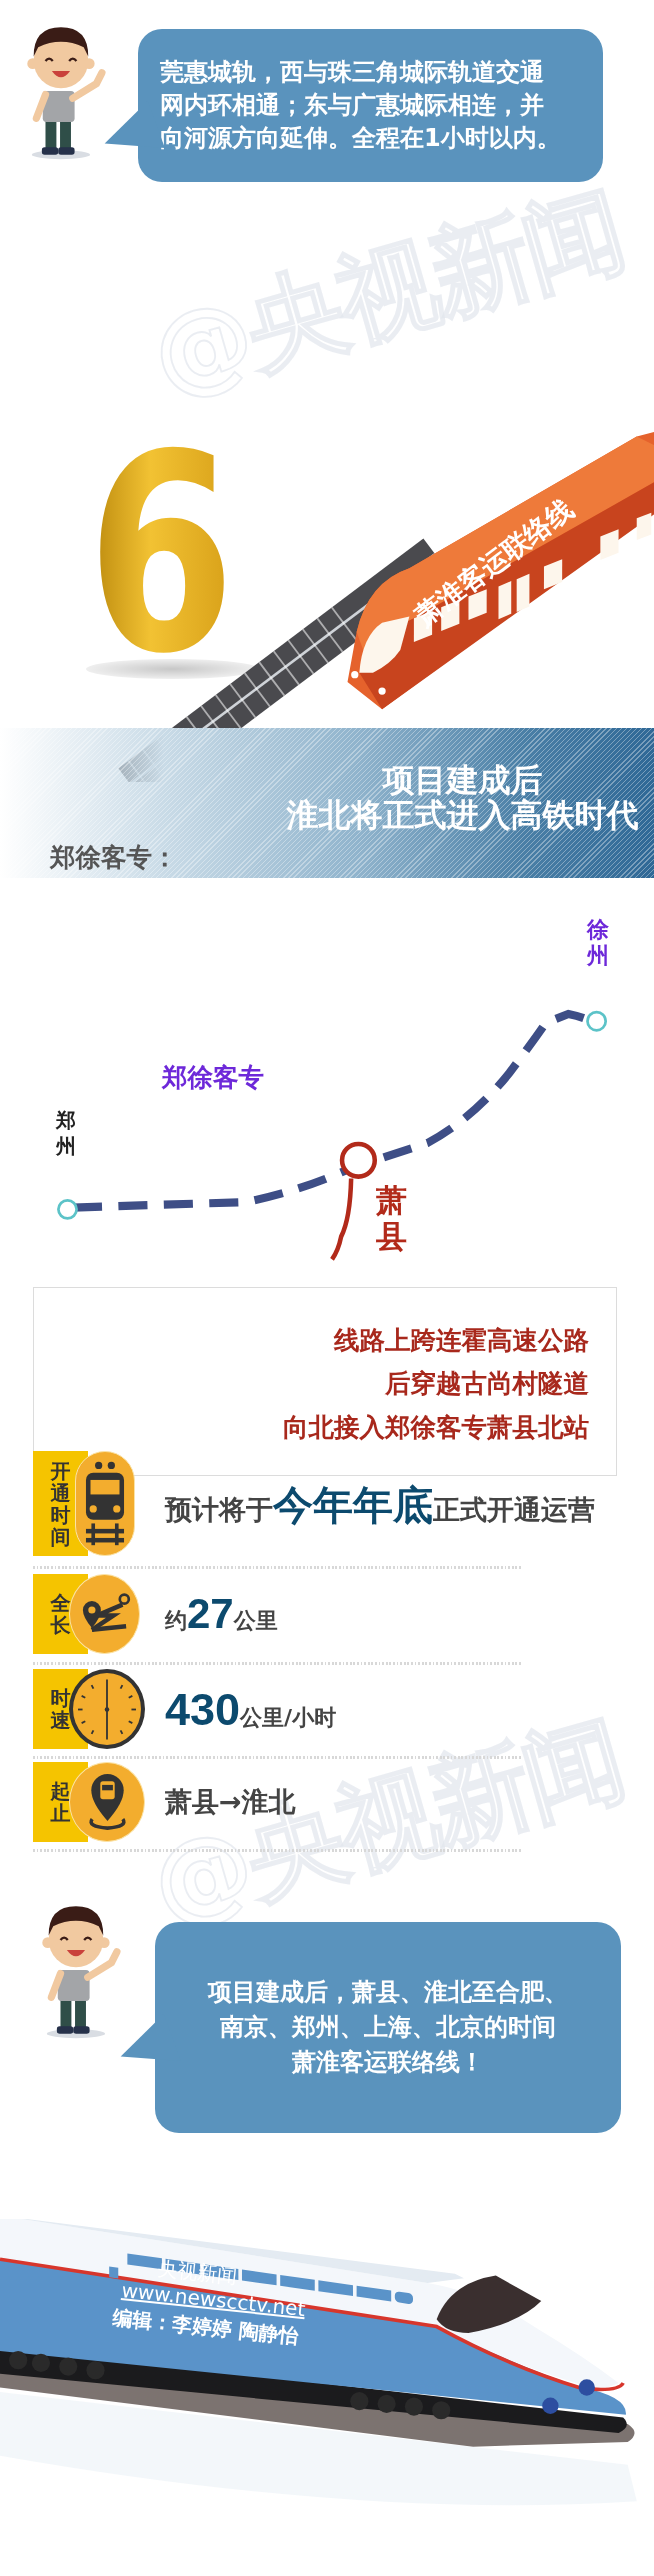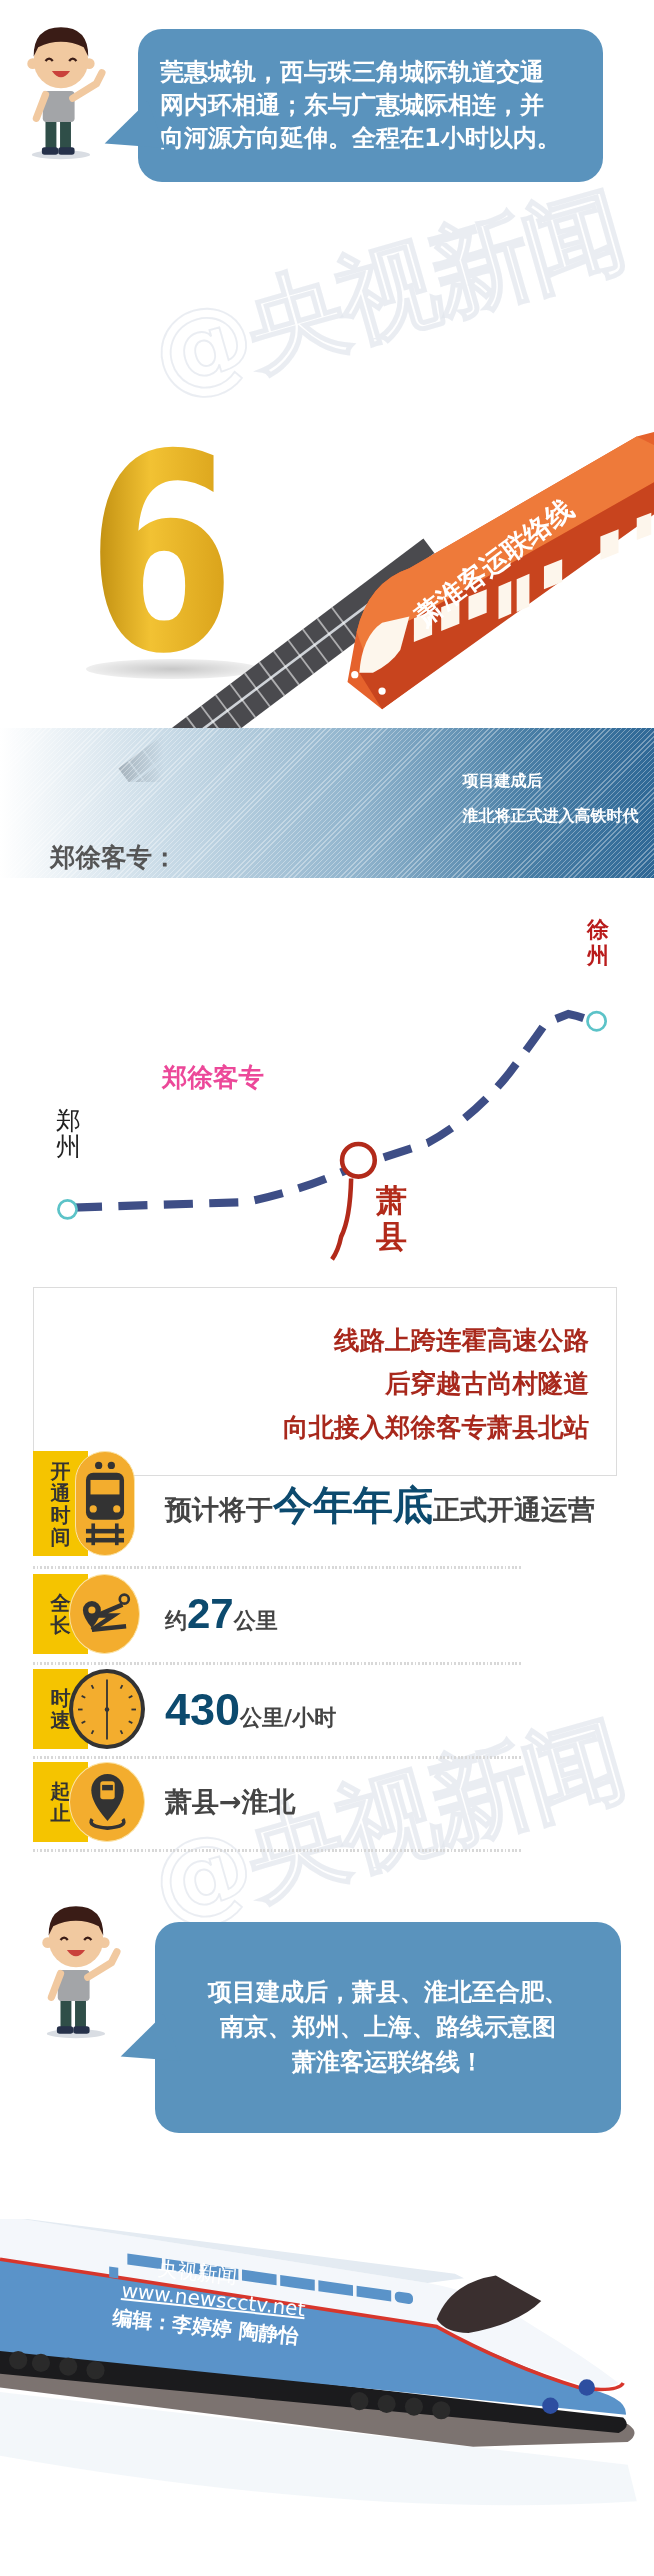--- a/index.html
+++ b/index.html
@@ -26,22 +26,22 @@
           -webkit-background-clip: text; background-clip: text; -webkit-text-fill-color: transparent;
           transform: scaleX(0.78); transform-origin: left top; }
   .shadow6 { position: absolute; left: 86px; top: 659px; width: 173px; height: 20px; border-radius: 50%;
              background: radial-gradient(ellipse at center, rgba(0,0,0,0.22), rgba(0,0,0,0)); }
 
   
   .banner { position: absolute; left: 0; top: 728px; width: 655px; height: 150px;
             background: linear-gradient(90deg, rgba(255,255,255,0) 0%, #c9dbe7 25%, #8fb3cc 55%, #4a7fa6 80%, #2f6896 100%); }
   .banner::before { content: ""; position: absolute; inset: 0;
             background: repeating-linear-gradient(135deg, rgba(255,255,255,0.35) 0 0.9px, rgba(255,255,255,0) 0.9px 3.6px); }
-  .banner-text { position: absolute; right: 16.4px; top: 35px; text-align: left; color: #fff; font-weight: bold;
-                 font-size: 16px; line-height: 35px; }
+  .banner-text { position: absolute; right: 16.4px; top: 35px; text-align: center; color: #fff; font-weight: bold;
+                 font-size: 32px; line-height: 35px; }
   .route-title { position: absolute; left: 50px; top: 840px; font-size: 25.5px; font-weight: bold; color: #555; }
 
   
   .note-box { position: absolute; left: 33px; top: 1287px; width: 584px; height: 189px; border: 1.8px solid #dcdcdc;
               background: #fff; }
   .note-box p { position: absolute; right: 27px; text-align: right; color: #a8281c; font-weight: bold;
                 font-size: 25.5px; white-space: nowrap; }
 
   
   .stat-row { position: absolute; left: 33px; width: 491px; }
@@ -152,33 +152,33 @@
   <path d="M80 368 L270 362 Q330 350 385 325 L470 297 Q520 270 560 220 Q590 180 600 165 L625 155 Q640 158 650 163" fill="none" stroke="#3e4e86" stroke-width="9" stroke-dasharray="32 18"></path>
   <path d="M386 336 Q385 380 375 400 Q372 415 365 425" fill="none" stroke="#b22a1a" stroke-width="5"></path>
   <circle cx="74" cy="370" r="10" fill="#fff" stroke="#5cc3c8" stroke-width="3"></circle>
   <circle cx="656" cy="163" r="10" fill="#fff" stroke="#5cc3c8" stroke-width="3"></circle>
   <circle cx="394" cy="316" r="18" fill="#fff" stroke="#b22a1a" stroke-width="5"></circle>
   <circle cx="354" cy="488" r="0" fill="none"></circle>
 </svg>
 <svg class="abs" style="left:300px; top:1290px;" width="45" height="55" viewBox="0 0 50 60">
   <ellipse cx="24" cy="30" rx="18" ry="22" fill="#fff" stroke="#b22a1a" stroke-width="5"></ellipse>
 </svg>
-<div class="abs" style="left:56px; top:1108px; width:22px; font-size:25px; font-weight:normal; color:#222; line-height:25.5px;">
+<div class="abs" style="left:56px; top:1108px; width:22px; font-size:20px; font-weight:bold; color:#222; line-height:25.5px;">
   <span>郑州</span>
 </div>
-<div class="abs" style="left:587px; top:917px; width:22px; font-size:22px; font-weight:bold; color:#b91c1c; line-height:25.5px;">
+<div class="abs" style="left:587px; top:917px; width:22px; font-size:22px; font-weight:bold; color:#6d28d9; line-height:25.5px;">
   <span>徐州</span>
 </div>
 <div class="abs" style="left:376px; top:1182px; width:33px; font-size:31px; font-weight:bold; color:#b22a1a; line-height:36px;">
   <span>萧县</span>
 </div>
 <div class="abs" style="left:255px; top:1319px; width:33px; font-size:31px; font-weight:bold; color:#b22a1a; line-height:36px;">
   <span>淮北</span>
 </div>
-<div class="abs" style="left:162px; top:1060px; font-size:25.5px; font-weight:bold; color:#ec4899; white-space:nowrap;">郑徐客专</div>
+<div class="abs" style="left:162px; top:1060px; font-size:25.5px; font-weight:bold; color:#6d28d9; white-space:nowrap;">郑徐客专</div>
 
 <div class="note-box">
   <p style="top:78px;">后穿越古尚村隧道</p>
   <p style="top:35px;">线路上跨连霍高速公路</p>
   <p style="top:122px;">向北接入郑徐客专萧县北站</p>
 </div>
 
 <div class="stat-row" style="top:1451px; height:105px;">
   <div class="stat-tag" style="height:105px;">
     <span>开</span>
@@ -288,21 +288,21 @@
   <circle cx="76" cy="48" r="6" fill="#f1c9a0"></circle>
   <path d="M15 40 Q15 8 45 8 Q75 8 75 40 L70 30 Q45 18 20 30 Z" fill="#3a1c16"></path>
   <path d="M28 45 q4 -5 8 0" stroke="#3a1c16" stroke-width="2.5" fill="none"></path>
   <path d="M54 45 q4 -5 8 0" stroke="#3a1c16" stroke-width="2.5" fill="none"></path>
   <path d="M35 56 q10 14 20 0 z" fill="#c9413b"></path>
 </svg>
 
 <div class="bubble" style="left:155px; top:1922px; width:466px; height:211px; align-items:center; font-size:24px; line-height:35px; text-align:center;">
   <span class="tail" style="left:-36px; top:100px; transform:rotate(-20deg);"></span>
   <p>项目建成后，萧县、淮北至合肥、</p>
-  <p>南京、郑州、上海、路线示意图</p>
+  <p>南京、郑州、上海、北京的时间</p>
   <p>萧淮客运联络线！</p>
 </div>
 
 <div class="train-bottom">
   <svg width="655" height="357" viewBox="0 0 720 392">
 
     <path d="M0 190 L690 270 L700 310 Q400 330 0 260 Z" fill="#eef3f8" opacity="0.7"></path>
 
     <path d="M0 150 L690 225 Q705 235 690 245 L520 250 L0 185 Z" fill="#7c7370"></path>
     <path d="M0 140 L685 218 Q695 228 680 235 L0 170 Z" fill="#1b1b1d"></path>

